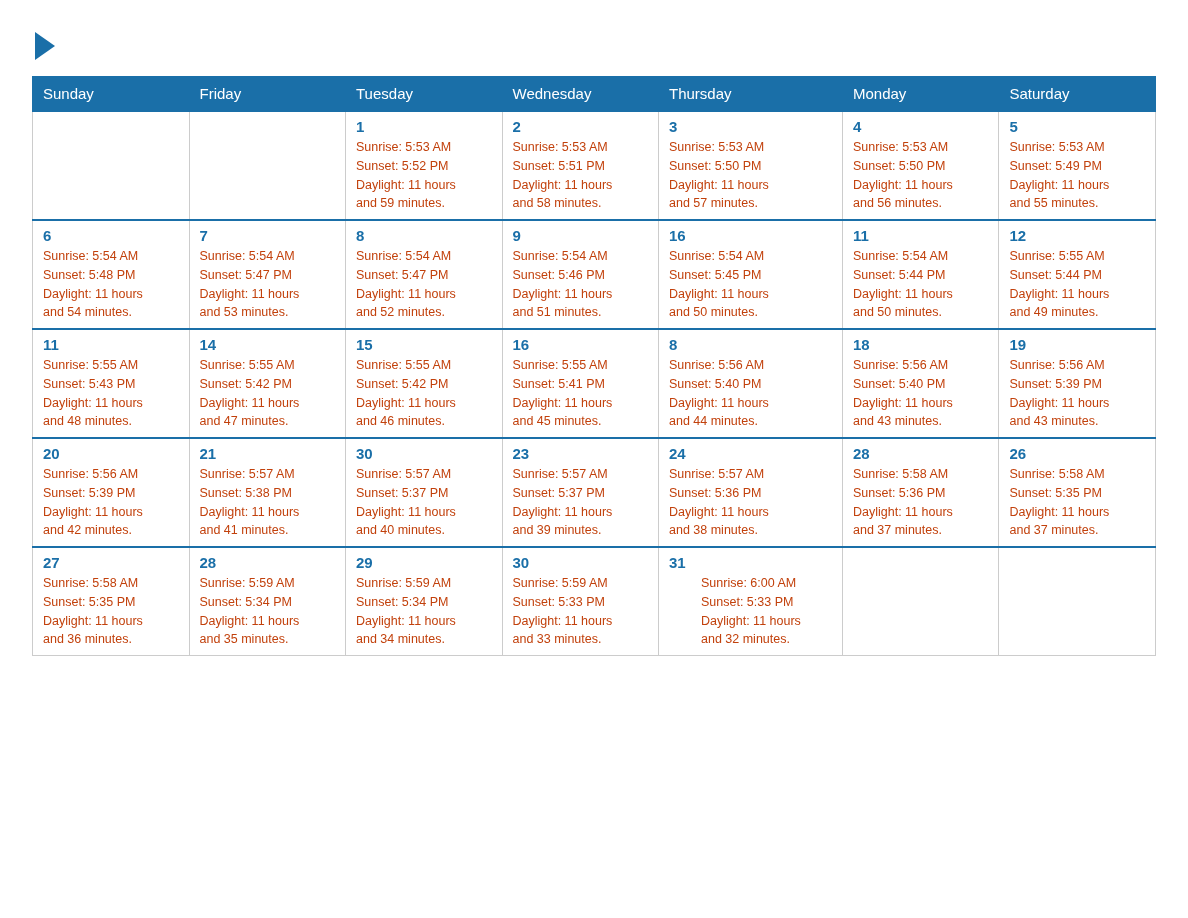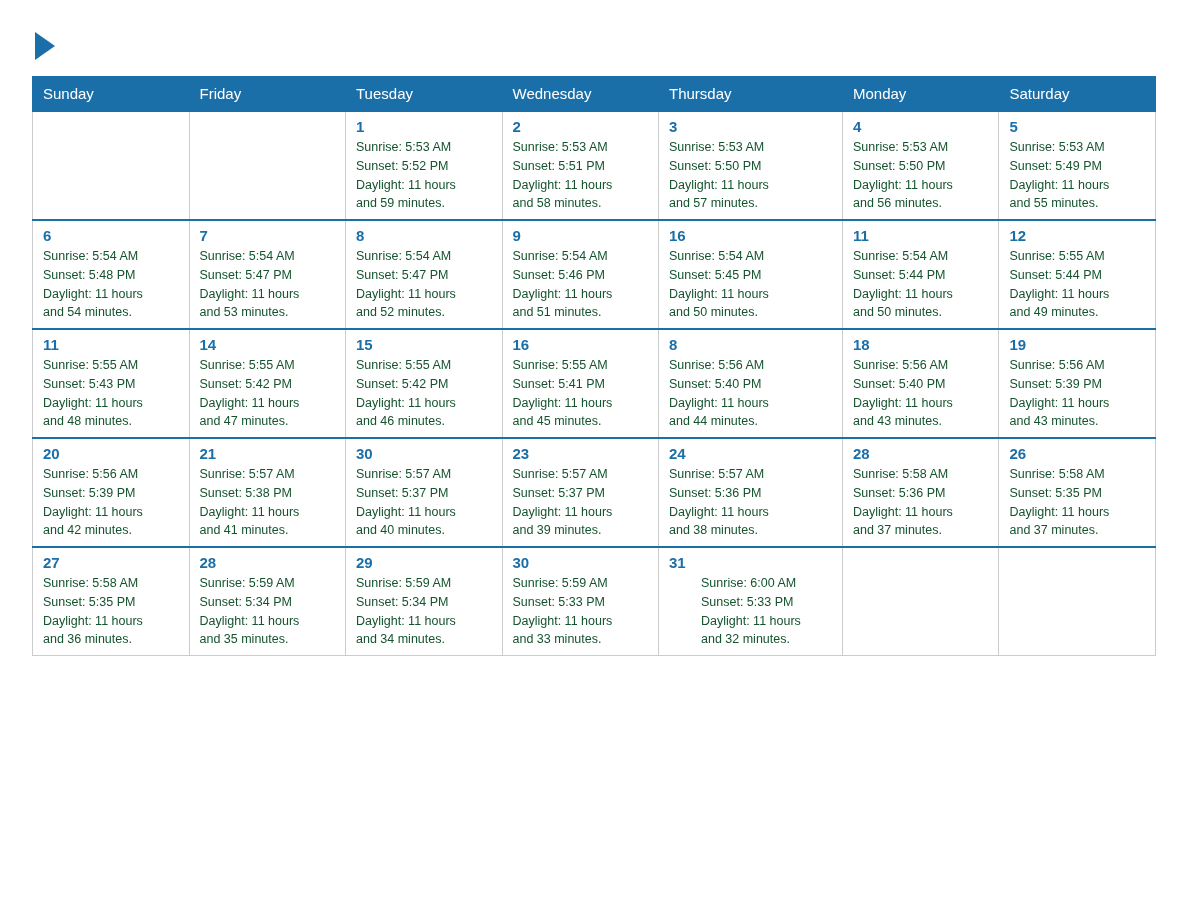--- a/index.html
+++ b/index.html
@@ -62,21 +62,21 @@
     }
     .day-number {
       font-size: 15px;
       font-weight: bold;
       color: #1a6fa8;
       display: block;
       margin-bottom: 3px;
     }
     .day-info {
       font-size: 12.5px;
-      color: #14532d;
+      color: #c2410c;
       line-height: 1.5;
     }
     .empty-cell {
       background: #fff;
     }
     .week-row td {
       border-top: 2px solid #1a6fa8;
     }
   </style>
 </head>

